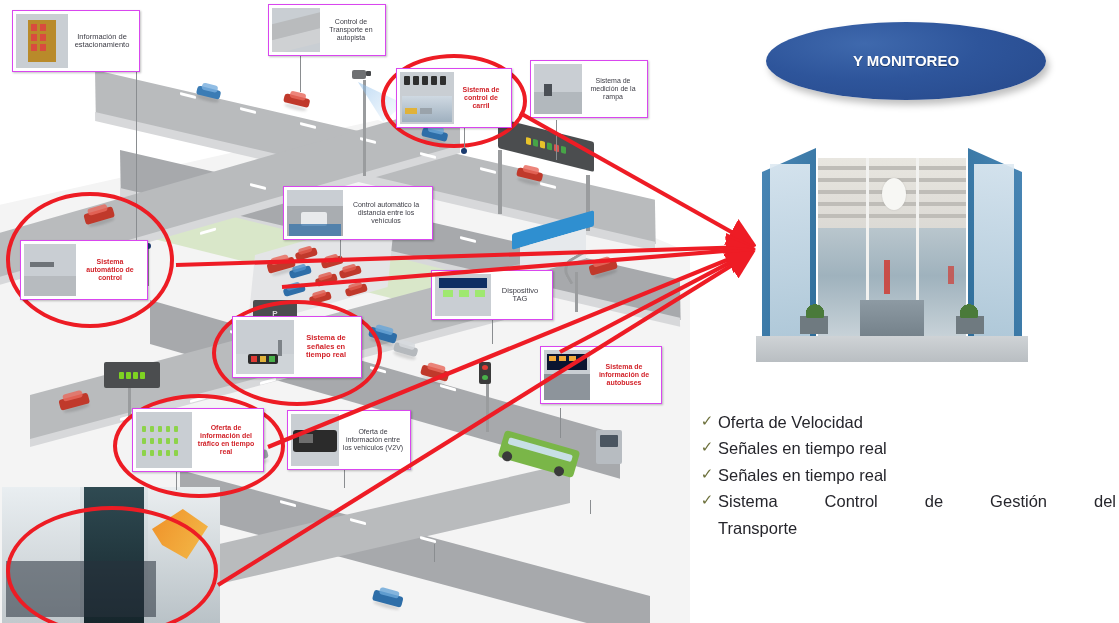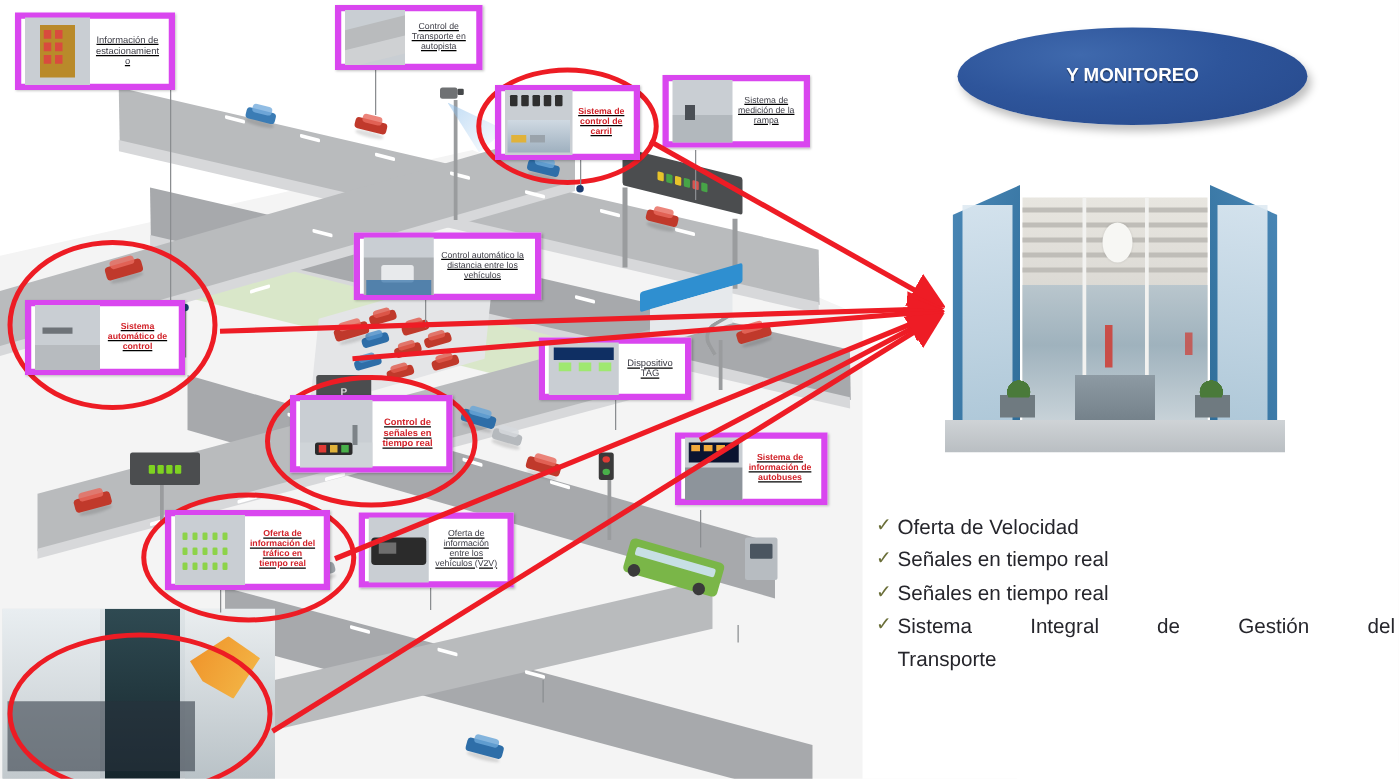--- a/index.html
+++ b/index.html
@@ -40,23 +40,23 @@
   
   .bus{position:absolute;transform-origin:50% 50%;}
   .bus .b{position:absolute;left:0;top:0;width:100%;height:100%;background:#7ab648;border-radius:4px;}
   .bus .w{position:absolute;top:22%;left:8%;width:84%;height:26%;background:#cfe3f5;border-radius:2px;opacity:.9;}
 
   
   .photoblock{position:absolute;overflow:hidden;background:#cfd3d6;}
 
   
   .callout{
-    position:absolute;background:#ffffff;border:5px solid #d946ef;
+    position:absolute;background:#ffffff;border:1px solid #d946ef;
     box-shadow:1px 1px 2px rgba(0,0,0,.25);
-    display:flex;align-items:center;padding:3px;box-sizing:border-box;text-decoration:underline;
+    display:flex;align-items:center;padding:3px;box-sizing:border-box;
   }
   .callout .thumb{flex:0 0 auto;background:#c9ced3;overflow:hidden;position:relative;}
   .callout .cap{
     flex:1 1 auto;text-align:center;color:#3b3b44;line-height:1.12;
     padding:0 3px;word-break:break-word;
   }
   .callout.red .cap{color:#d2232a;font-weight:bold;}
   .leader{position:absolute;background:#8a8d90;}
   .leader-dot{position:absolute;width:6px;height:6px;border-radius:50%;background:#1b3b6f;}
 
@@ -419,21 +419,21 @@
     <div class="leader" style="left:344px;top:330px;width:1px;height:32px;"></div>
     <div class="callout red" style="left:232px;top:316px;width:130px;height:62px;">
       <div class="thumb t-sky" style="width:58px;height:54px;">
         <div style="position:absolute;left:0;top:34px;width:58px;height:20px;background:#cfd4d8;"></div>
         <div style="position:absolute;left:12px;top:34px;width:30px;height:10px;background:#2b2b2b;border-radius:2px;"></div>
         <div style="position:absolute;left:15px;top:36px;width:6px;height:6px;background:#e03b35;"></div>
         <div style="position:absolute;left:24px;top:36px;width:6px;height:6px;background:#e0b23a;"></div>
         <div style="position:absolute;left:33px;top:36px;width:6px;height:6px;background:#49b04a;"></div>
         <div style="position:absolute;left:42px;top:20px;width:4px;height:16px;background:#7d8388;"></div>
       </div>
-      <div class="cap" style="font-size:7.5px;">Control de señales en tiempo real</div>
+      <div class="cap" style="font-size:7.5px;">Sistema de señales en tiempo real</div>
     </div>
 
     <div class="leader" style="left:560px;top:408px;width:1px;height:30px;"></div>
     <div class="callout red" style="left:540px;top:346px;width:122px;height:58px;">
       <div class="thumb t-night" style="width:46px;height:50px;">
         <div style="position:absolute;left:3px;top:4px;width:40px;height:16px;background:#0b1430;"></div>
         <div style="position:absolute;left:5px;top:6px;width:7px;height:5px;background:#f0a93b;"></div>
         <div style="position:absolute;left:15px;top:6px;width:7px;height:5px;background:#f0a93b;"></div>
         <div style="position:absolute;left:25px;top:6px;width:7px;height:5px;background:#f0a93b;"></div>
         <div style="position:absolute;left:0;top:24px;width:46px;height:26px;background:#8d949b;"></div>
@@ -551,21 +551,21 @@
       <div class="row">
         <div class="chk">✓</div>
         <div class="txt">Señales en tiempo real</div>
       </div>
       <div class="row">
         <div class="chk">✓</div>
         <div class="txt">Señales en tiempo real</div>
       </div>
       <div class="row">
         <div class="chk">✓</div>
-        <div class="txt just">Sistema Integral de Gestión del</div>
+        <div class="txt just">Sistema Control de Gestión del</div>
       </div>
       <div class="row">
         <div class="chk"></div>
         <div class="txt just2">Transporte</div>
       </div>
     </div>
 
   </div>
 </div>
 

